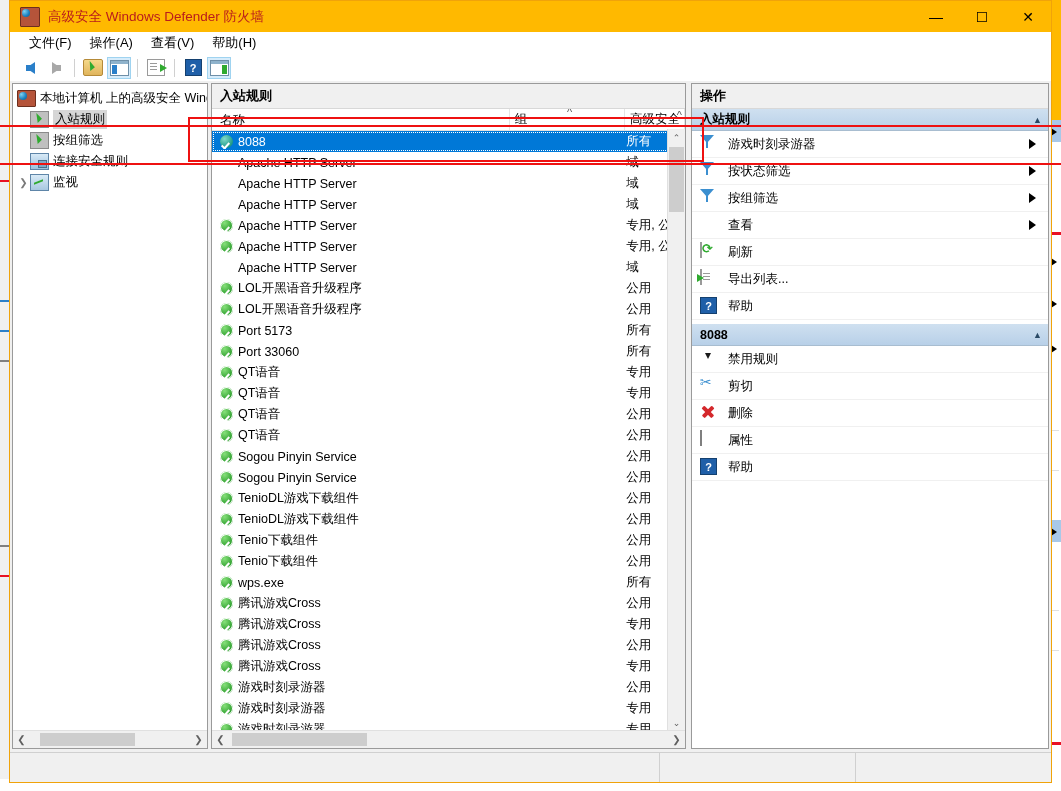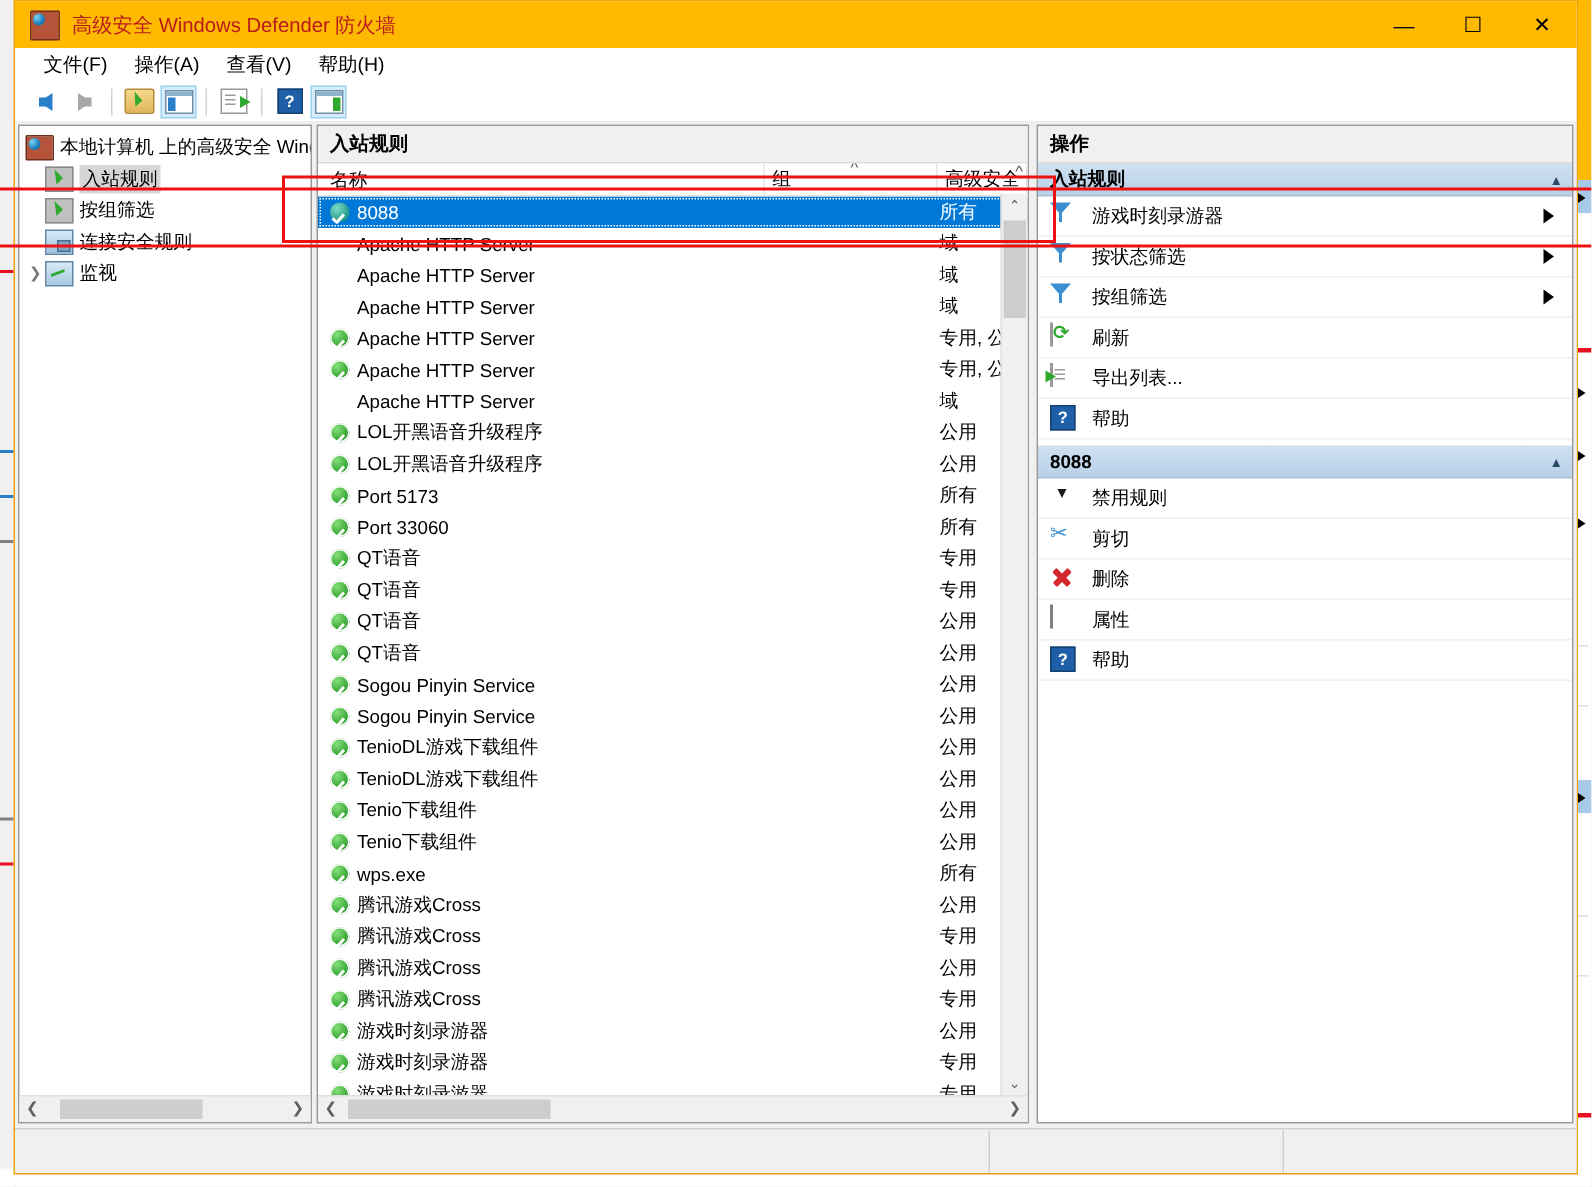--- a/index.html
+++ b/index.html
@@ -535,20 +535,25 @@
             <span class="aicon"><span class="ico-funnel"></span></span>
             <span>按状态筛选</span>
             <span class="submenu"></span>
           </div>
           <div class="act-item">
             <span class="aicon"><span class="ico-funnel"></span></span>
             <span>按组筛选</span>
             <span class="submenu"></span>
           </div>
           <div class="act-item">
+            <span class="aicon"></span>
+            <span>查看</span>
+            <span class="submenu"></span>
+          </div>
+          <div class="act-item">
             <span class="aicon"><span class="ico-refresh"></span></span>
             <span>刷新</span>
           </div>
           <div class="act-item">
             <span class="aicon"><span class="ico-export"></span></span>
             <span>导出列表...</span>
           </div>
           <div class="act-item">
             <span class="aicon">
               <span class="ico-help">?</span>

